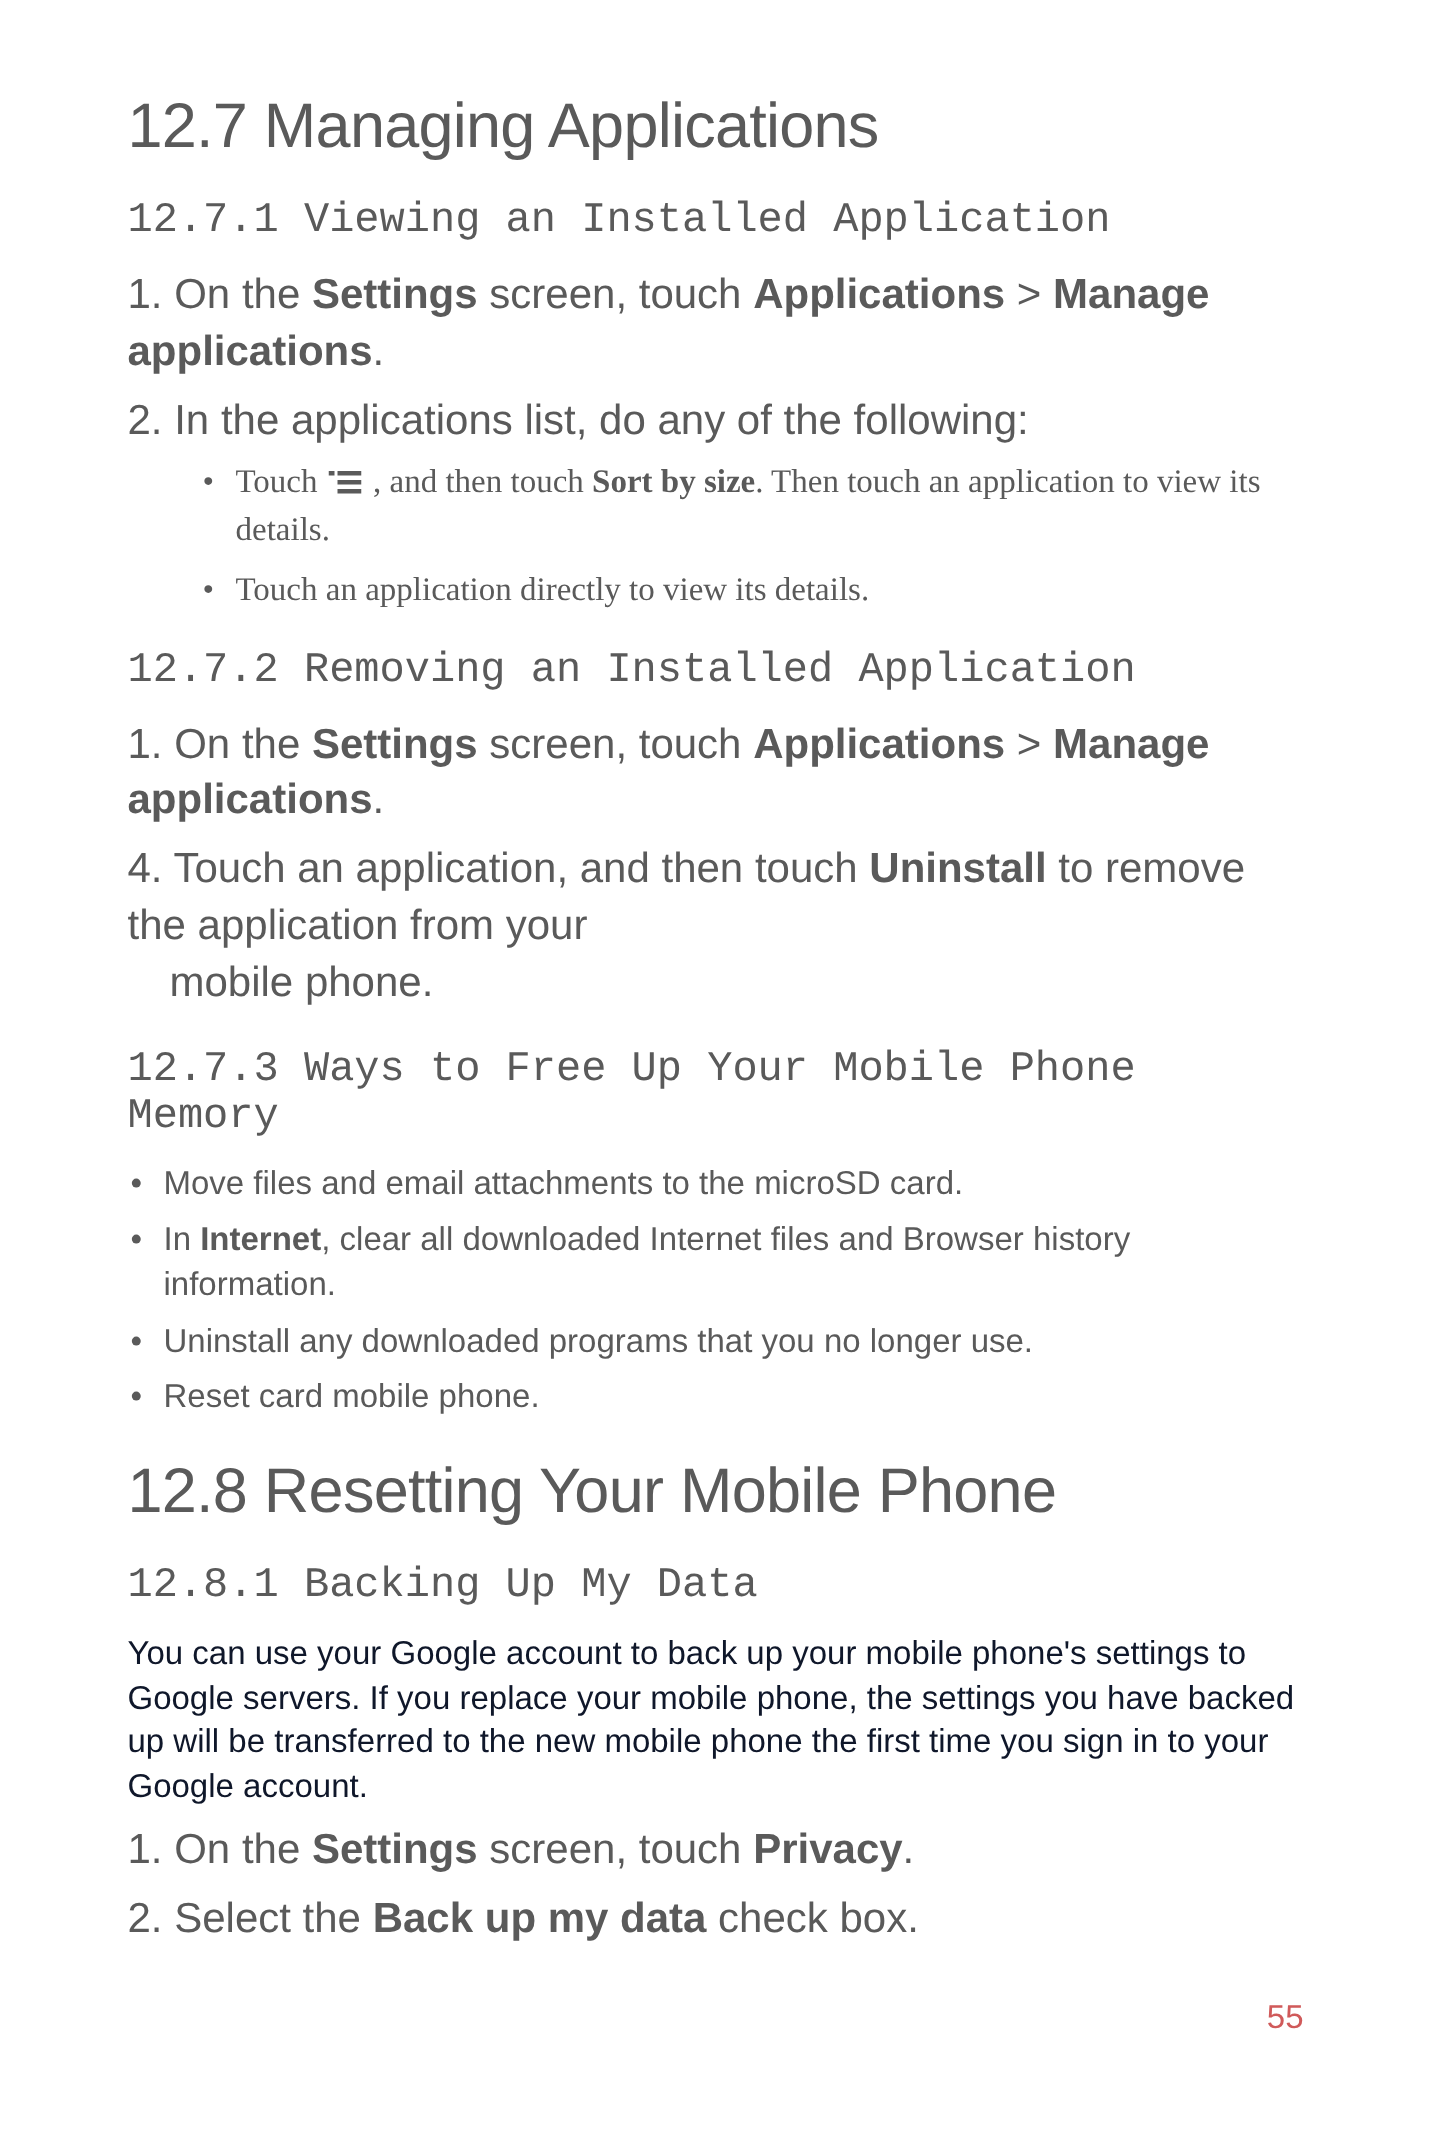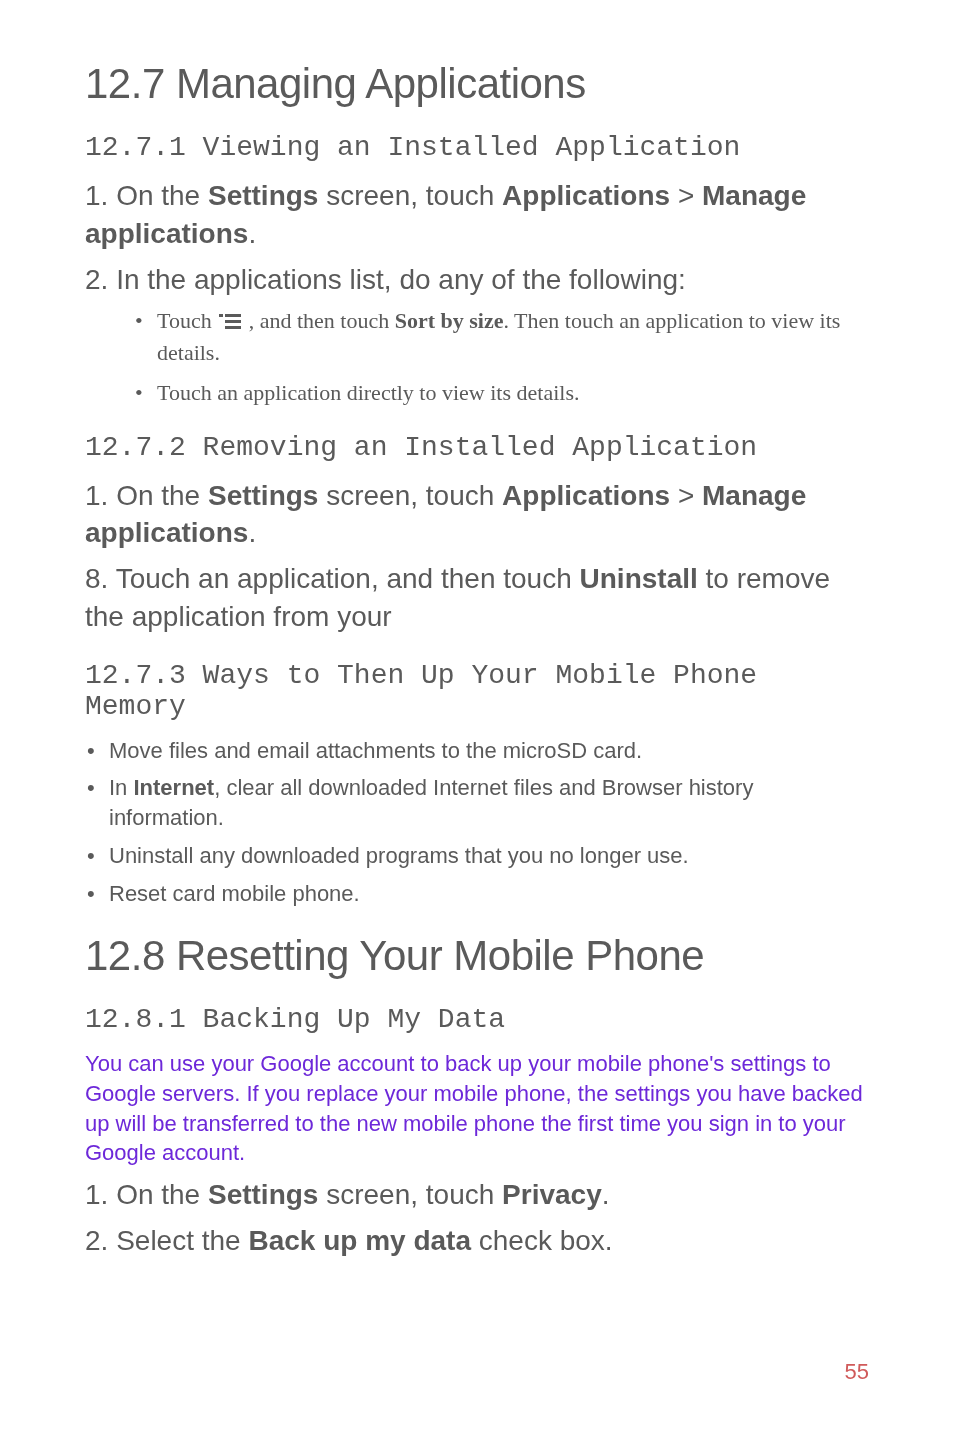--- a/index.html
+++ b/index.html
@@ -29,21 +29,21 @@
   font-weight: 400;
   color: #5a5a5a;
   margin: 0 0 14px 0;
   font-family: Liberation Mono, monospace;
 }
 p.body {
   font-size: 22px;
   font-weight: 300;
   line-height: 1.35;
   margin: 0 0 8px 0;
-  color: #6d28d9;
+  color: #0f172a;
 }
 .ol-item {
   font-size: 28px;
   font-weight: 300;
   line-height: 1.35;
   margin: 0 0 8px 0;
   color: #5a5a5a;
 }
 .ul-outer {
   list-style: none;
@@ -89,21 +89,21 @@
 .bold { font-weight: 700; color: #5a5a5a; }
 .icon-menu {
   display: inline-block;
   vertical-align: middle;
   margin: 0 2px;
 }
 .section-block { margin-bottom: 24px; }
 .page-num {
   position: absolute;
   right: 85px;
-  bottom: 44px;
+  bottom: 71px;
   font-size: 22px;
   color: #d05a5a;
 }
 .indent { padding-left: 28px; display: block; }
 </style>
 </head>
 <body>
 
 <div class="page">
 
@@ -132,26 +132,27 @@
   </div>
 
   <div class="section-block">
     <h2>12.7.2  Removing an Installed Application</h2>
 
     <div class="ol-item">
       <span>1. On the </span><span class="bold">Settings</span><span> screen, touch </span><span class="bold">Applications</span><span> &gt; </span><span class="bold">Manage applications</span><span>.</span>
     </div>
 
     <div class="ol-item">
-      <span>8. Touch an application, and then touch </span><span class="bold">Uninstall</span><span> to remove the application from your</span>
+      <span>4. Touch an application, and then touch </span><span class="bold">Uninstall</span><span> to remove the application from your</span>
+      <span class="indent">mobile phone.</span>
     </div>
   </div>
 
   <div class="section-block">
-    <h2>12.7.3  Ways to Then Up Your Mobile Phone Memory</h2>
+    <h2>12.7.3  Ways to Free Up Your Mobile Phone Memory</h2>
 
     <ul class="ul-outer">
       <li>Move files and email attachments to the microSD card.</li>
       <li>
         <span>In </span><span class="bold">Internet</span><span>, clear all downloaded Internet files and Browser history information.</span>
       </li>
       <li>Uninstall any downloaded programs that you no longer use.</li>
       <li>Reset card mobile phone.</li>
     </ul>
   </div>

